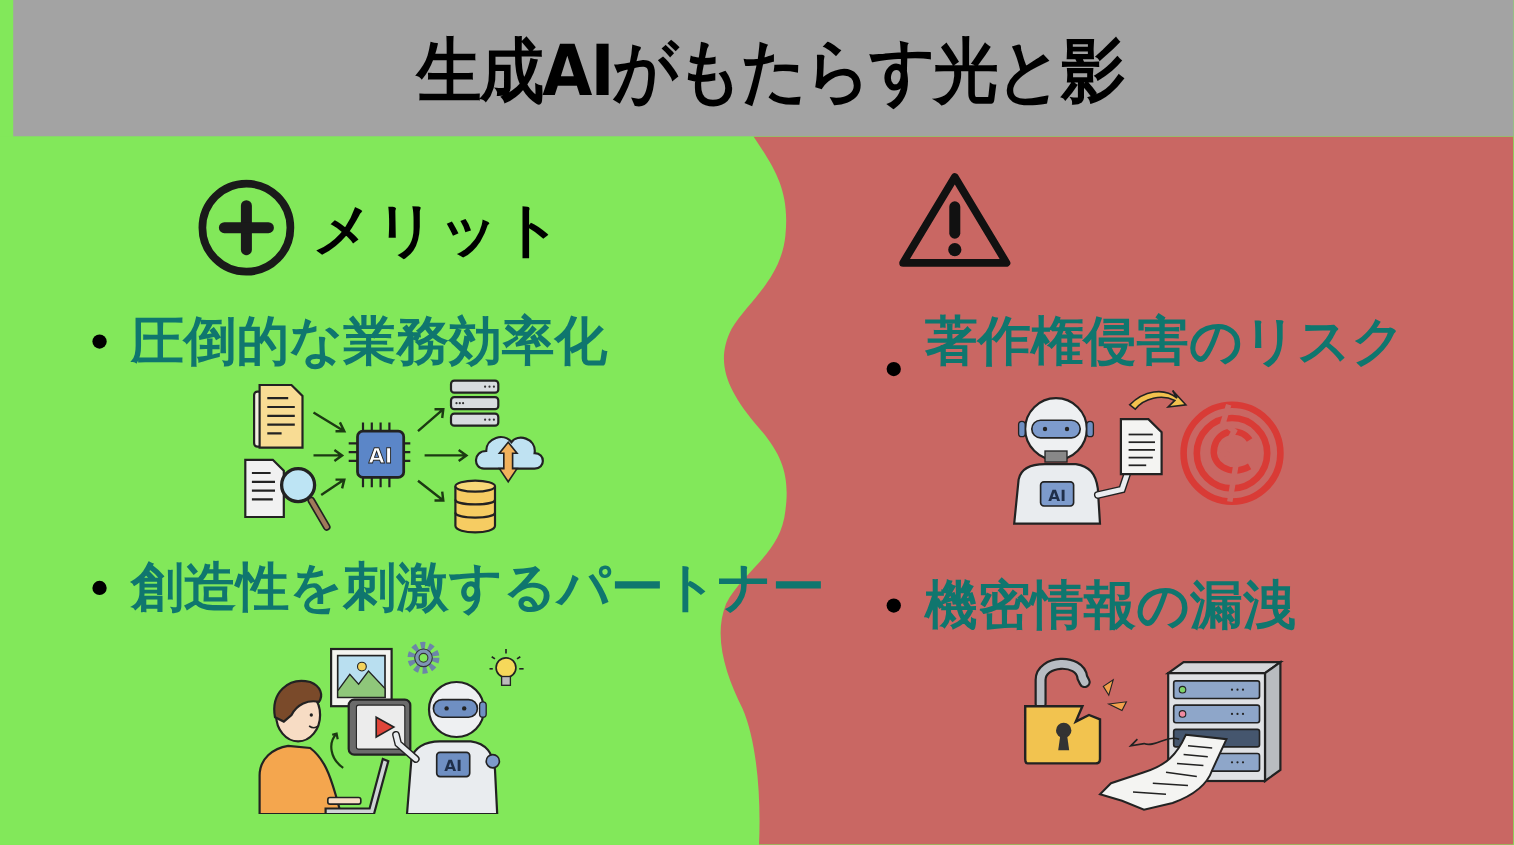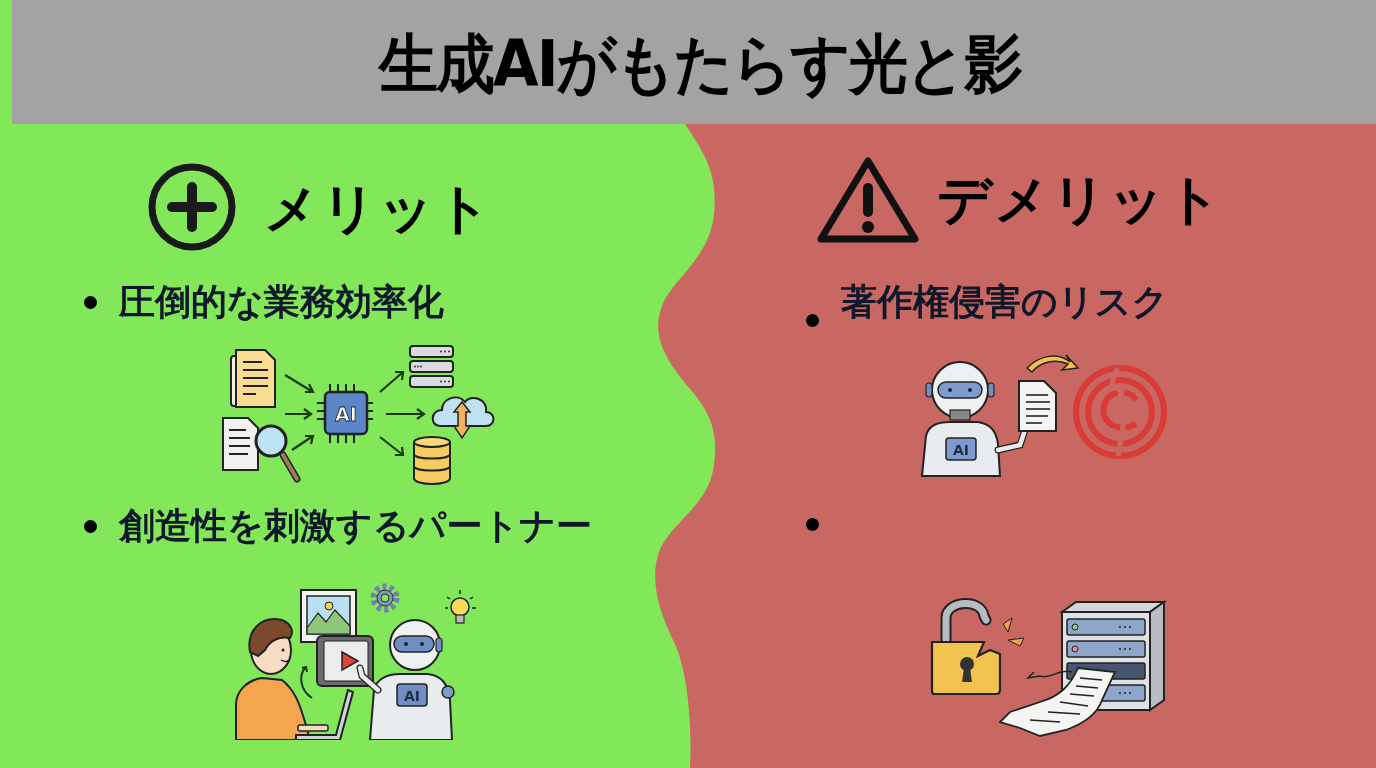--- a/index.html
+++ b/index.html
@@ -18,56 +18,55 @@
   }
   .bg-svg { position: absolute; left: 0; top: 124px; width: 1376px; height: 644px; }
   .panel-heading {
     position: absolute; display: flex; align-items: center;
   }
   .panel-heading .heading-text {
     font-size: 54px; font-weight: bold; color: #000; letter-spacing: 2px;
   }
   .bullet {
     position: absolute; display: flex; align-items: center;
-    font-size: 36px; font-weight: bold; color: #0f172a;
+    font-size: 48px; font-weight: bold; color: #0f766e;
   }
   .bullet .dot {
     width: 13px; height: 13px; border-radius: 50%; background: #000; margin-right: 22px;
   }
   .illus { position: absolute; }
 </style>
 </head>
 <body>
 
 <div class="header">
   <div class="title">生成AIがもたらす光と影</div>
 </div>
 
 <svg class="bg-svg" viewBox="0 0 1376 644">
   <rect x="0" y="0" width="1376" height="644" fill="#82e85a"></rect>
   <path fill="#c96763" d="M685,0 C705,30 718,50 714,90 C710,130 680,150 665,175 C650,205 660,230 690,265 C712,290 718,310 714,340
        C710,380 675,395 660,425 C648,455 660,490 675,520 C688,550 692,600 690,644 L1376,644 L1376,0 Z"></path>
 </svg>
 
-<div class="panel-heading" style="left:146px; top:163px;gap:12px;">
+<div class="panel-heading" style="left:178px; top:163px;">
   <svg width="92" height="92" viewBox="0 0 92 92" style="margin-right:14px;">
     <circle cx="46" cy="44" r="40" fill="none" stroke="#1a1a1a" stroke-width="7"></circle>
     <line x1="46" y1="24" x2="46" y2="64" stroke="#1a1a1a" stroke-width="10" stroke-linecap="round"></line>
     <line x1="26" y1="44" x2="66" y2="44" stroke="#1a1a1a" stroke-width="10" stroke-linecap="round"></line>
   </svg>
   <span class="heading-text">メリット</span>
 </div>
 
 <div class="panel-heading" style="left:815px; top:155px;">
   <svg width="106" height="90" viewBox="0 0 106 90" style="margin-right:16px;">
     <path d="M53,6 L100,84 L6,84 Z" fill="none" stroke="#111" stroke-width="7" stroke-linejoin="round"></path>
     <rect x="48" y="28" width="10" height="34" rx="5" fill="#111"></rect>
     <circle cx="53" cy="72" r="6" fill="#111"></circle>
   </svg>
-  <span class="heading-text">デメリット</span>
 </div>
 
 <div class="bullet" style="left:84px; top:278px;">
   <span class="dot"></span>
   <span>圧倒的な業務効率化</span>
 </div>
 
 <svg class="illus" style="left:215px; top:340px;" width="290" height="150" viewBox="215 340 290 150">
 
   <g>
@@ -260,20 +259,21 @@
   <g fill="none" stroke="#d93b36" stroke-width="6">
     <circle cx="1120" cy="412" r="44"></circle>
     <circle cx="1120" cy="412" r="32"></circle>
     <path d="M1136,400 C1128,388 1108,390 1104,406 C1100,422 1118,434 1136,424"></path>
     <path d="M1117,368 L1112,384 L1122,392 L1112,410 L1124,420 L1118,456" stroke="#c96763" stroke-width="5"></path>
   </g>
 </svg>
 
 <div class="bullet" style="left:806px; top:518px;">
   <span class="dot"></span>
+  <span>機密情報の漏洩</span>
 </div>
 
 <svg class="illus" style="left:920px; top:590px;" width="260" height="150" viewBox="920 590 260 150">
 
   <g>
     <path d="M946,640 L946,618 C946,600 982,598 984,616 L986,620" fill="none" stroke="#222" stroke-width="11" stroke-linecap="round"></path>
     <path d="M946,640 L946,618 C946,600 982,598 984,616 L986,620" fill="none" stroke="#b7bcc2" stroke-width="7" stroke-linecap="round"></path>
     <path d="M932,642 L984,642 L978,656 L990,650 L1000,654 L1000,690 C1000,693 998,694 996,694 L934,694 C932,694 932,692 932,690 Z" fill="#f2c34f" stroke="#222" stroke-width="2.2"></path>
     <circle cx="967" cy="664" r="7" fill="#333"></circle>
     <path d="M964,668 L962,682 L972,682 L970,668 Z" fill="#333"></path>

